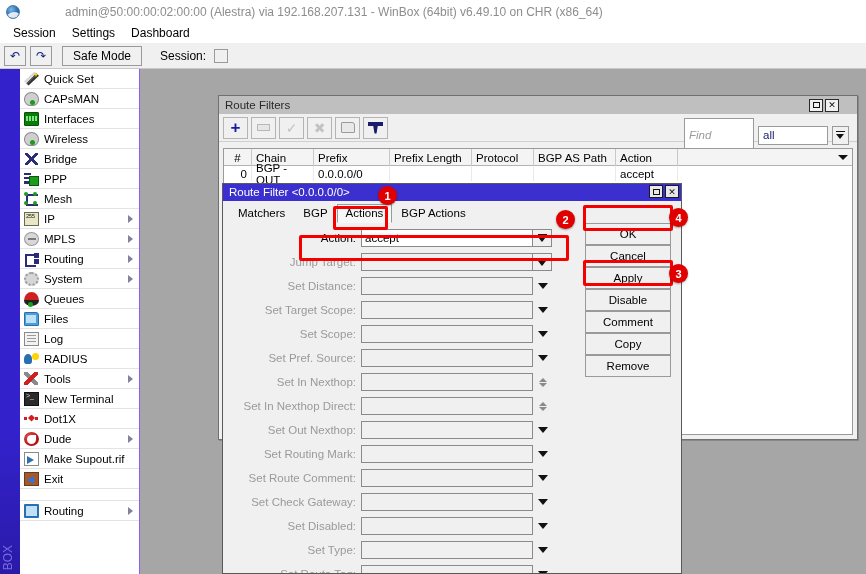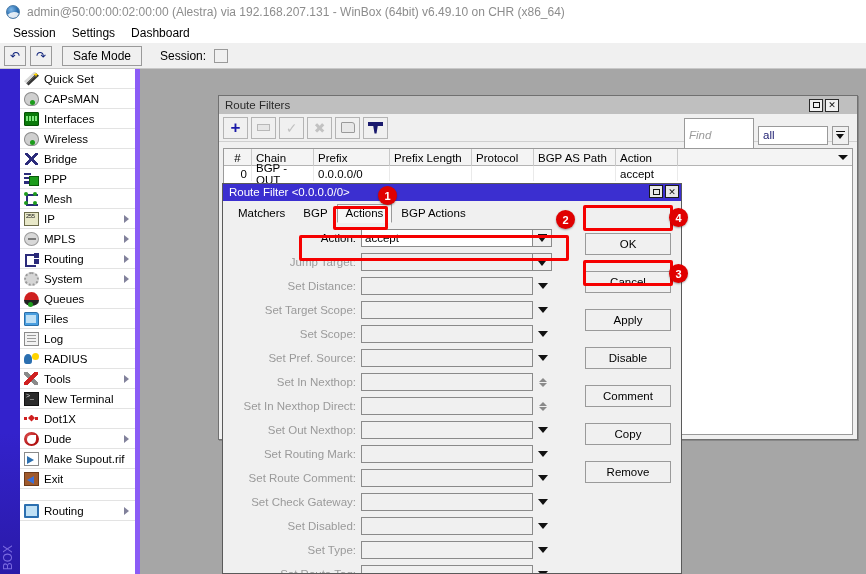--- a/index.html
+++ b/index.html
@@ -21,21 +21,21 @@
   .win-logo {
     width:14px; height:14px; border-radius:50%;
     background: radial-gradient(circle at 35% 30%, #7fb7e8 0%, #2a6fb0 55%, #174a80 100%);
     border:1px solid #4a7ba8; margin-right:7px; flex:0 0 auto;
     position:relative; overflow:hidden;
   }
   .win-logo::after{
     content:""; position:absolute; left:-2px; top:6px; width:18px; height:9px;
     background:#ffffff; border-radius:50% 50% 0 0 / 100% 100% 0 0; opacity:.85;
   }
-  .title-text { color:#8d8d8d; font-size:12px; white-space:nowrap; }
+  .title-text { color:#8d8d8d; font-size:12px; white-space:nowrap;margin-left:38px; }
 
   
   .menubar{
     position:absolute; left:0; top:23px; width:866px; height:20px;
     background:#ffffff; display:flex; align-items:center; padding-left:5px;
   }
   .menubar .mi{ padding:2px 8px; font-size:12px; color:#000; cursor:default;}
 
   
   .toolbar{
@@ -63,21 +63,21 @@
   .rail-text{
     position:absolute; left:1px; bottom:4px; width:18px;
     color:#7a6ae0; font-size:12px; letter-spacing:0px;
     writing-mode: vertical-rl; transform: rotate(180deg);
     font-family:"Liberation Sans", sans-serif;
   }
 
   
   .sidebar{
     position:absolute; left:20px; top:69px; width:120px; height:505px;
-    background:#ffffff; border-right:5px solid #8b5cf6;
+    background:#ffffff; border-right:1px solid #8b5cf6;
   }
   .sb-item{
     height:20px; display:flex; align-items:center; padding-left:4px;
     border-bottom:1px solid #e3e3e3; position:relative; font-size:11.5px; color:#000;
   }
   .sb-item .lbl{ margin-left:5px; white-space:nowrap;}
   .sb-ic{ width:15px; height:14px; flex:0 0 auto; position:relative;}
   .arr{
     position:absolute; right:6px; top:50%; transform:translateY(-50%);
     width:0;height:0;border-left:5px solid #6b6b8a;border-top:4px solid transparent;border-bottom:4px solid transparent;
@@ -259,21 +259,21 @@
   .tri-dn{width:0;height:0;border-left:4px solid transparent;border-right:4px solid transparent;border-top:4px solid #8a8a8a;}
   .dd-btn{
     width:19px;height:18px;border:1px solid #8a8a8a;border-left:none;background:#f0f0f0;
     display:flex;align-items:center;justify-content:center;
   }
   .dd-glyph{position:relative;width:9px;height:9px;}
   .dd-glyph::before{content:"";position:absolute;left:0;top:0;width:9px;height:1.5px;background:#111;}
   .dd-glyph::after{content:"";position:absolute;left:0;top:3px;width:0;height:0;
     border-left:4.5px solid transparent;border-right:4.5px solid transparent;border-top:5px solid #111;}
 
-  .btncol{position:absolute;right:10px;top:32px;width:86px;display:flex;flex-direction:column;gap:16px;}
+  .btncol{position:absolute;right:10px;top:22px;width:86px;display:flex;flex-direction:column;gap:0;}
   .dbtn{
     height:22px;border:1px solid #9a9a9a;background:#f0f0f0;
     display:flex;align-items:center;justify-content:center;font-size:11.5px;color:#000;
   }
 
   
   .rbox{position:absolute;border:3px solid #f50000;border-radius:2px;pointer-events:none;}
   .rbadge{
     position:absolute;width:19px;height:19px;border-radius:50%;background:#e00000;
     color:#fff;font-size:11px;font-weight:bold;display:flex;align-items:center;justify-content:center;

